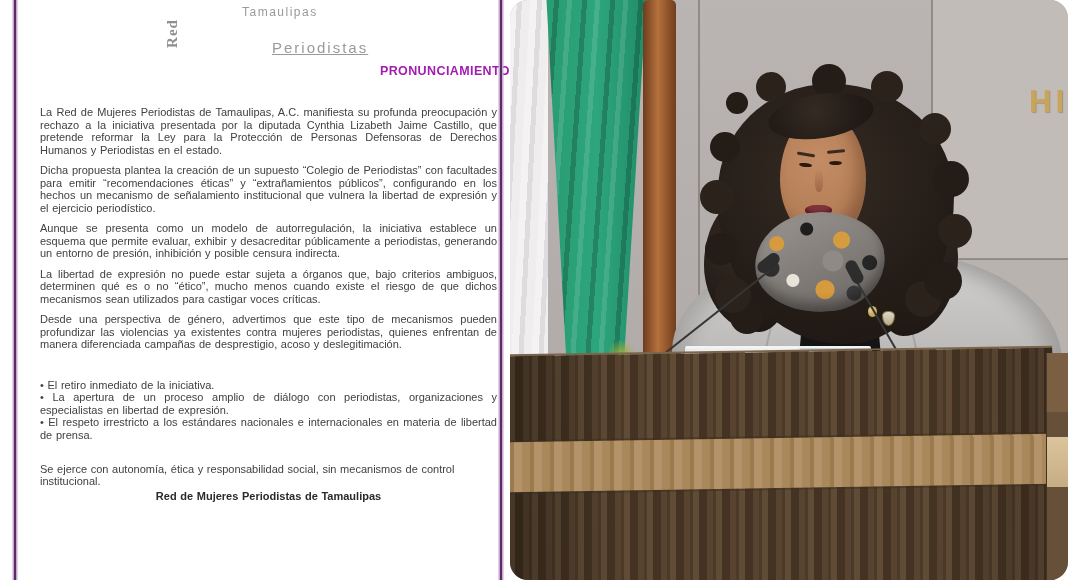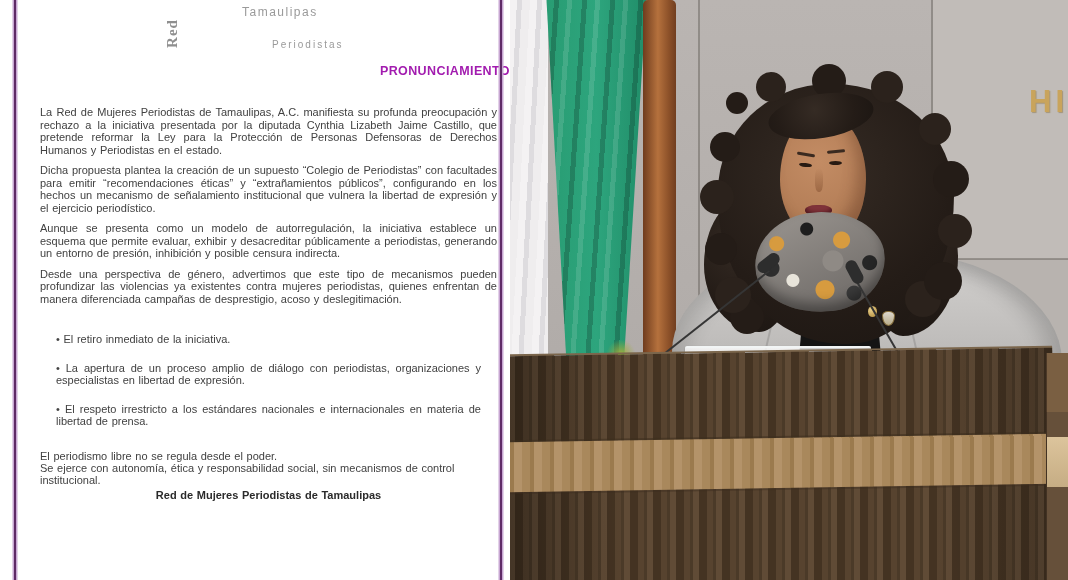--- a/index.html
+++ b/index.html
@@ -17,39 +17,39 @@
   .logo{position:relative;margin:5px 0 0 150px;width:240px;height:48px;}
   .logo-red{position:absolute;left:8px;top:20px;transform:rotate(-90deg);transform-origin:center;
             color:#8f8f8f;font-weight:bold;font-size:15px;letter-spacing:1px;
             font-family:"Liberation Serif","DejaVu Serif",serif;}
   .logo-main{position:absolute;left:32px;top:2px;display:flex;align-items:baseline;
              color:var(--logo-maroon,#7c2f50);font-family:"Liberation Serif","DejaVu Serif",serif;font-weight:bold;}
   .logo-M{font-size:40px;line-height:38px;}
   .logo-u,.logo-eres{font-size:27px;line-height:30px;letter-spacing:-1px;}
   .logo-female{font-size:23px;position:relative;top:3px;margin:0 -1px;}
   .logo-top{position:absolute;left:92px;top:0px;color:#9a9a9a;font-size:12px;letter-spacing:1.5px;text-align:right;}
-  .logo-bottom{position:absolute;left:122px;top:34px;color:#9a9a9a;font-size:10px;letter-spacing:2px;}
+  .logo-bottom{position:absolute;left:122px;top:34px;color:#9a9a9a;font-size:15px;letter-spacing:2px;text-decoration:underline;}
 
   .doc-title{margin-top:11px;text-align:right;font-weight:bold;font-size:12.5px;
              color:#a21caf;letter-spacing:.4px;}
 
   .doc-body{padding:10px 13px 0 40px;color:#414141;font-size:11px;line-height:12.5px;
             word-spacing:.6px;}
   .para{margin:0 0 8px 0;text-align:justify;}
   .para.lead{margin-top:18px;}
   .demands{margin-top:28px;}
-  .demand{margin:16px;text-align:justify;}
+  .demand{margin:0;text-align:justify;}
   .closing{margin-top:22px;line-height:12px;}
   .closing p{margin:0;}
   .signature{margin-top:3px;text-align:center;font-weight:bold;font-size:11px;color:#2a2a2a;
              white-space:nowrap;}
 
   
   .photo{position:absolute;left:510px;top:0;width:558px;height:580px;overflow:hidden;
-         background:linear-gradient(180deg,#bab5b2 0%,#b2adaa 55%,#aaa5a2 100%);}
+         background:linear-gradient(180deg,#bab5b2 0%,#b2adaa 55%,#aaa5a2 100%);border-radius:18px;}
   .photo *{position:absolute;}
   .wall-light-right{left:423px;top:0;width:135px;height:259px;background:#c1bcb8;}
   .wall-light-right2{left:423px;top:259px;width:135px;height:120px;background:#b8b3af;}
   .wall-seam{background:rgba(95,90,85,.45);}
   .seam-v1{left:188px;top:0;width:2px;height:362px;}
   .seam-v2{left:421px;top:0;width:2px;height:260px;}
   .seam-h1{left:421px;top:258px;width:137px;height:2px;}
 
   .white-drape{left:0;top:0;width:38px;height:368px;
     background:repeating-linear-gradient(93deg,#f4f2f3 0 7px,#dedcdf 7px 12px,#efedee 12px 20px);}
@@ -173,30 +173,30 @@
       <span class="logo-top">Tamaulipas</span>
       <span class="logo-bottom">Periodistas</span>
     </div>
 
     <div class="doc-title">PRONUNCIAMIENTO</div>
 
     <div class="doc-body">
       <p class="para lead">La Red de Mujeres Periodistas de Tamaulipas, A.C. manifiesta su profunda preocupación y rechazo a la iniciativa presentada por la diputada Cynthia Lizabeth Jaime Castillo, que pretende reformar la Ley para la Protección de Personas Defensoras de Derechos Humanos y Periodistas en el estado.</p>
       <p class="para">Dicha propuesta plantea la creación de un supuesto “Colegio de Periodistas” con facultades para emitir “recomendaciones éticas” y “extrañamientos públicos”, configurando en los hechos un mecanismo de señalamiento institucional que vulnera la libertad de expresión y el ejercicio periodístico.</p>
       <p class="para">Aunque se presenta como un modelo de autorregulación, la iniciativa establece un esquema que permite evaluar, exhibir y desacreditar públicamente a periodistas, generando un entorno de presión, inhibición y posible censura indirecta.</p>
+      <p class="para">La libertad de expresión no puede estar sujeta a órganos que, bajo criterios ambiguos, determinen qué es o no “ético”, mucho menos cuando existe el riesgo de que dichos mecanismos sean utilizados para castigar voces críticas.</p>
       <p class="para">Desde una perspectiva de género, advertimos que este tipo de mecanismos pueden profundizar las violencias ya existentes contra mujeres periodistas, quienes enfrentan de manera diferenciada campañas de desprestigio, acoso y deslegitimación.</p>
 
       <div class="demands">
         <p class="demand">• El retiro inmediato de la iniciativa.</p>
         <p class="demand">• La apertura de un proceso amplio de diálogo con periodistas, organizaciones y especialistas en libertad de expresión.</p>
         <p class="demand">• El respeto irrestricto a los estándares nacionales e internacionales en materia de libertad de prensa.</p>
       </div>
 
       <div class="closing">
-        <p>El periodismo libre no se regula desde el poder.</p>
         <p>Se ejerce con autonomía, ética y responsabilidad social, sin mecanismos de control institucional.</p>
       </div>
 
       <div class="signature">Red de Mujeres Periodistas de Tamaulipas</div>
     </div>
   </section>
 
   <section class="photo">
     <div class="wall-light-right"></div>
     <div class="wall-light-right2"></div>

